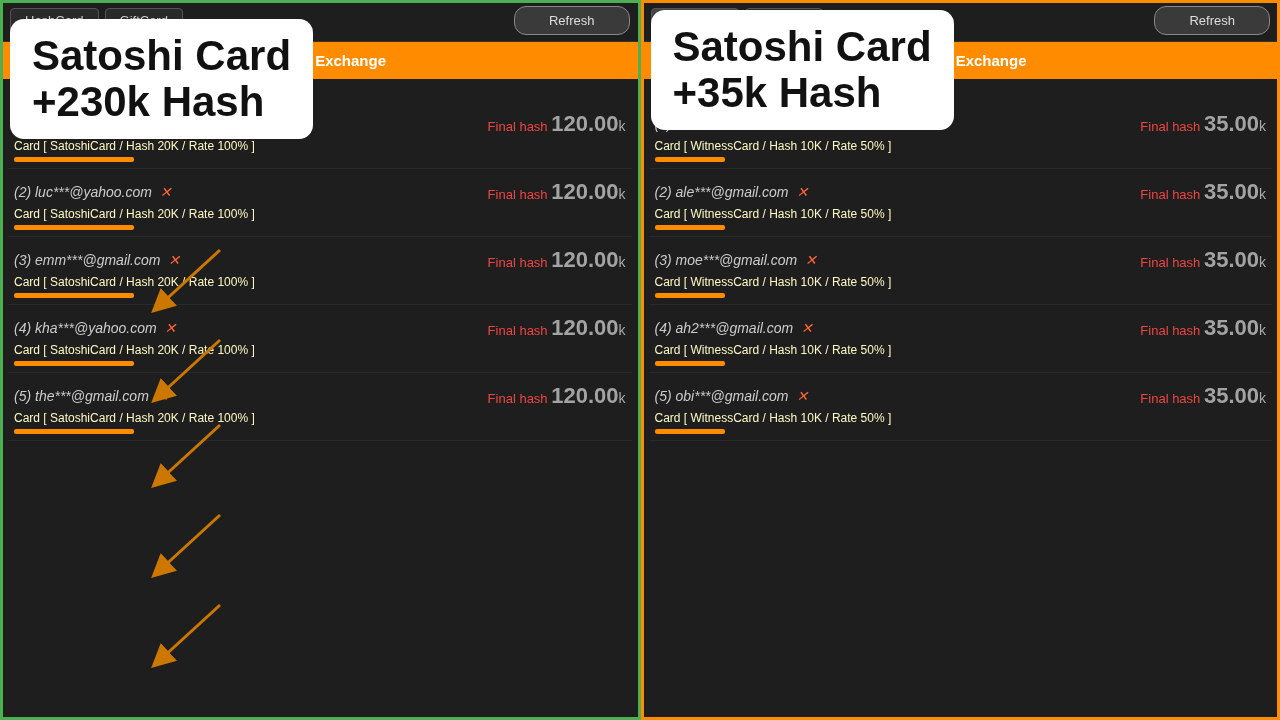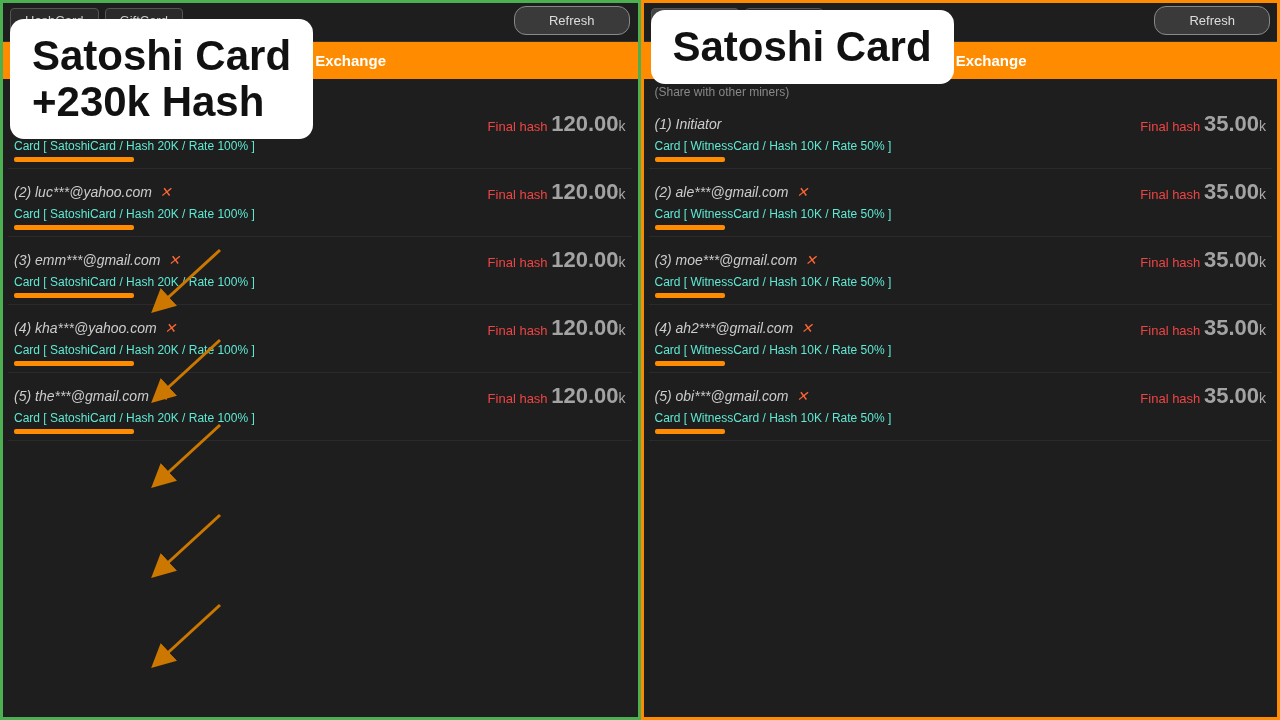--- a/index.html
+++ b/index.html
@@ -126,21 +126,21 @@
       font-weight: bold;
     }
 
     .final-hash-k {
       color: #aaa;
       font-size: 14px;
       font-weight: normal;
     }
 
     .miner-card {
-      color: #5eead4;
+      color: #fef9c3;
       font-size: 12px;
       margin-bottom: 4px;
     }
 
     .hash-bar {
       height: 5px;
       background: #ff8c00;
       border-radius: 2px;
       margin-bottom: 2px;
     }
@@ -284,20 +284,21 @@
         <path d="M0,0 L8,4 L0,8 Z" fill="#cc7700"></path>
       </marker>
     </defs>
   </svg>
 </div>
 
 <div class="panel panel-right">
 
   <div class="promo-banner-right">
     <div class="promo-title">Satoshi Card</div>
+    <div class="promo-title">+35k Hash</div>
   </div>
 
   <div class="panel-header">
     <button class="tab-btn active">HashCard</button>
     <button class="tab-btn">GiftCard</button>
     <button class="refresh-btn">Refresh</button>
   </div>
 
   <button class="execute-btn">Execute Exchange</button>
 

